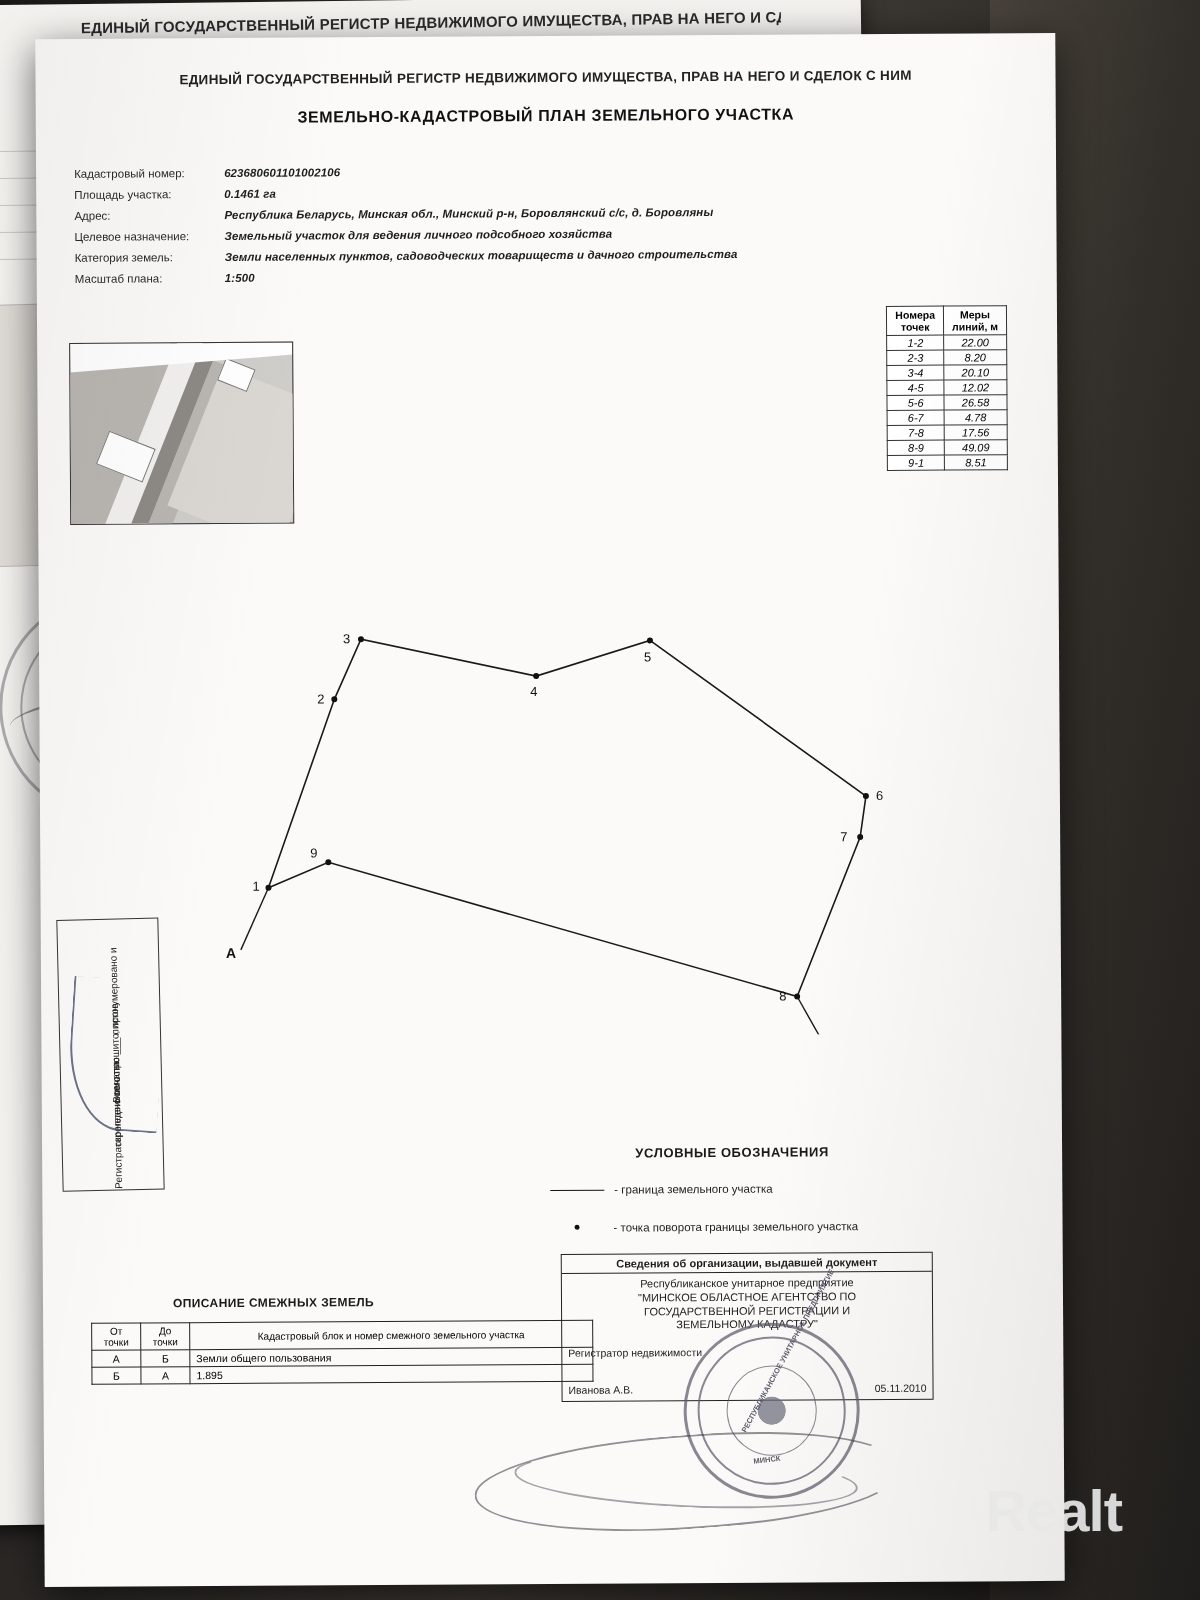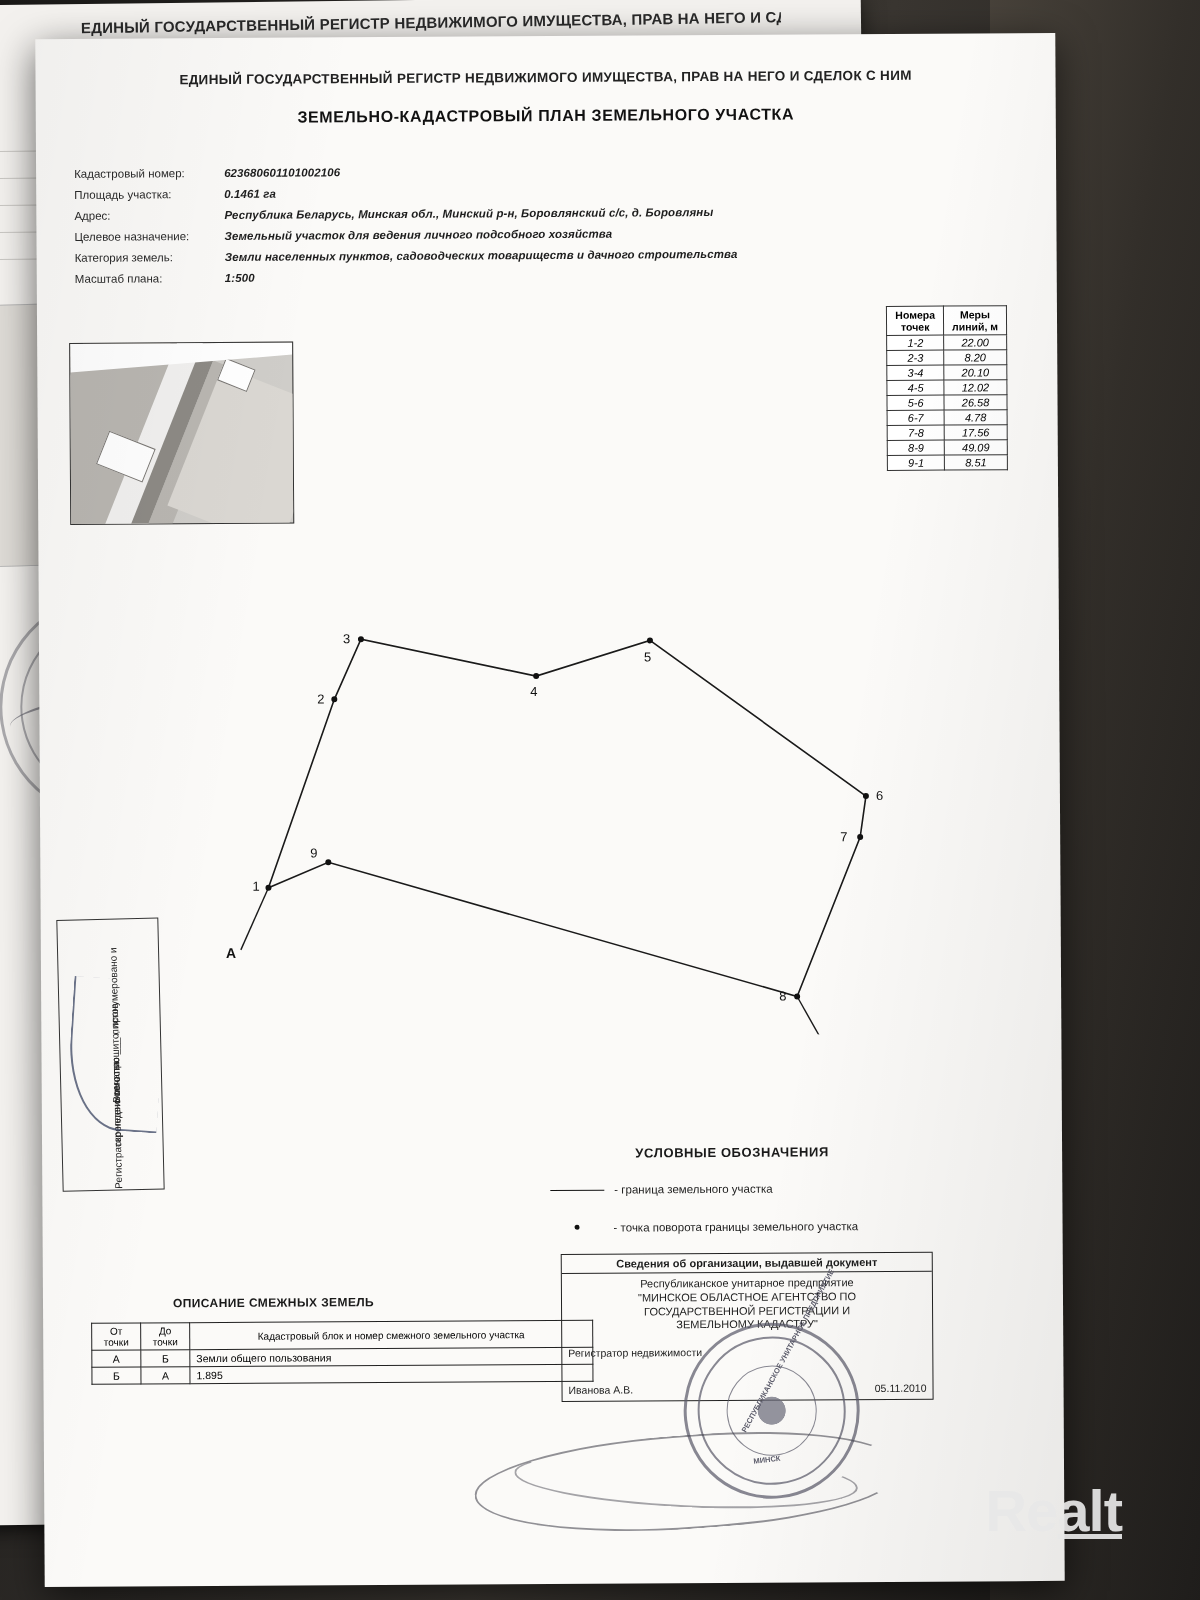--- a/index.html
+++ b/index.html
@@ -200,21 +200,21 @@
     border-left:2px solid #2f3a5a;border-bottom:2px solid #2f3a5a;
     border-radius:0 0 0 60%;opacity:.7;transform:rotate(4deg);
   }
 
   
   .wm{
     position:absolute;right:78px;bottom:56px;
     font-size:58px;font-weight:bold;color:#e8e8e8;letter-spacing:-1px;
     opacity:.92;
   }
-  .wm .lower{font-weight:bold;text-decoration:underline;}
+  .wm .lower{font-weight:bold;}
 </style>
 </head>
 <body>
 
 <div class="desk"></div>
 <div class="desk-light"></div>
 
 <div class="sheet-back2"></div>
 <div class="sheet-back">
   <div class="back-head">ЕДИНЫЙ ГОСУДАРСТВЕННЫЙ РЕГИСТР НЕДВИЖИМОГО ИМУЩЕСТВА, ПРАВ НА НЕГО И СДЕЛОК С НИМ</div>

